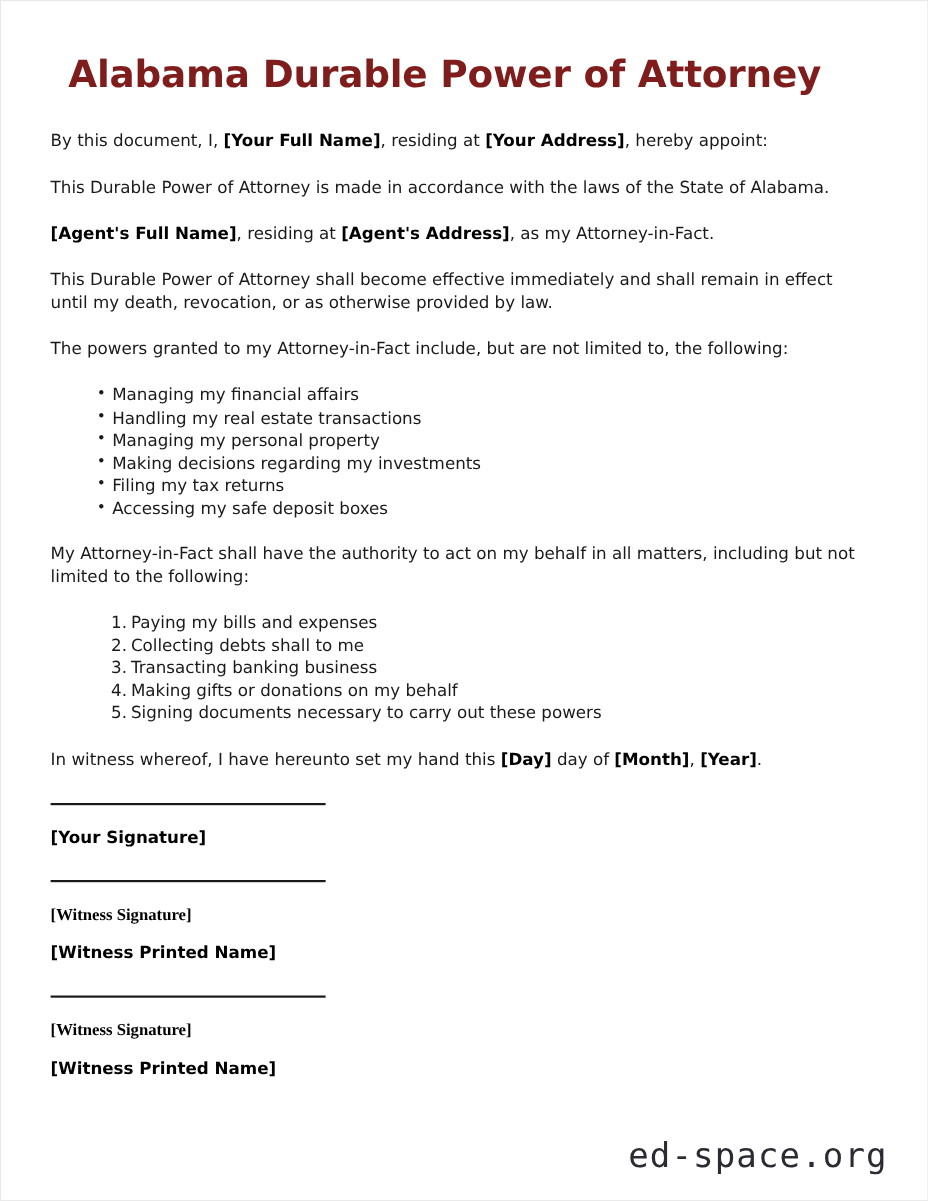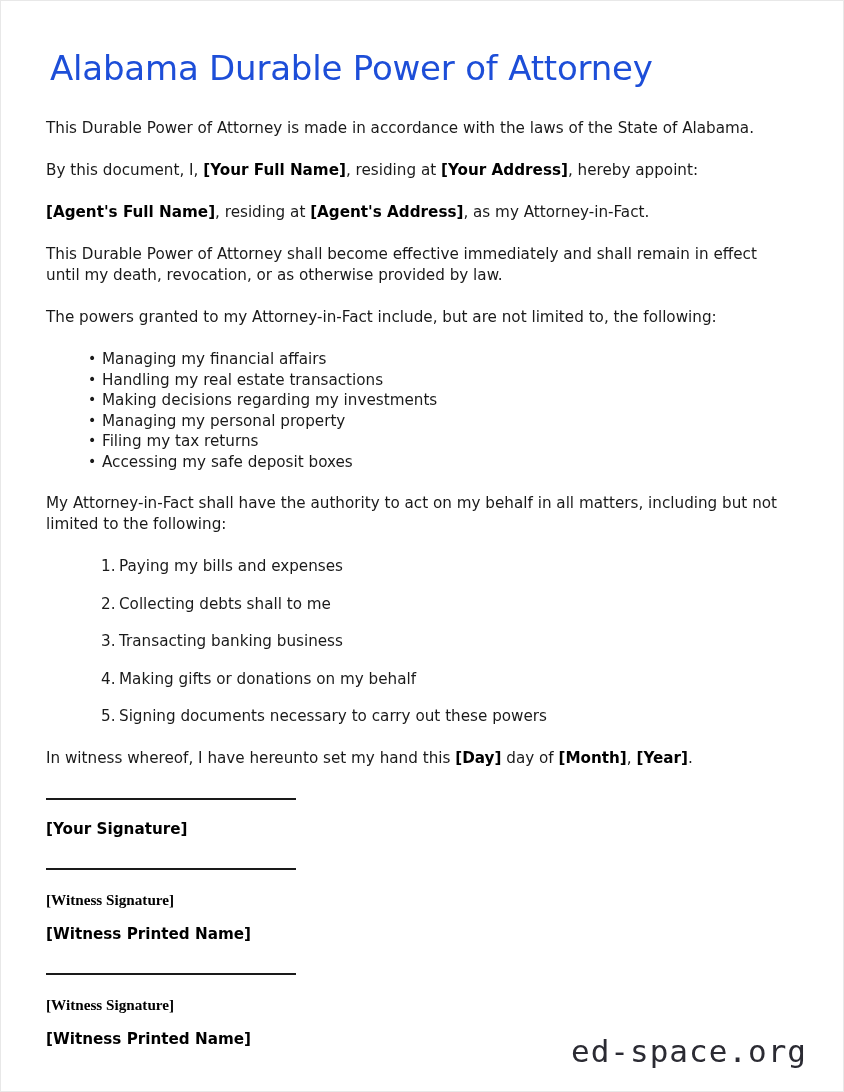--- a/index.html
+++ b/index.html
@@ -19,25 +19,25 @@
     color: #1a1a1a;
   }
   .content {
     position: absolute;
     left: 45px;
     top: 47px;
     width: 745px;
   }
   .doc-title {
     font-size: 34px;
-    font-weight: normal;
+    font-weight: bold;
     letter-spacing: -0.2px;
     line-height: 1.18;
-    margin: 0 0 30px 4px;
-    color: #1d4ed8;
+    margin: 0 0 30px 16px;
+    color: #7f1d1d;
   }
   .para {
     font-size: 15.2px;
     line-height: 21px;
     margin: 0 0 21px 0;
     color: #1a1a1a;
   }
   .para b, .ph {
     font-weight: bold;
     color: #000000;
@@ -65,21 +65,20 @@
     padding: 0 0 0 55px;
     list-style: none;
     counter-reset: numitem;
   }
   ol.numbers li {
     font-size: 15.2px;
     line-height: 20.5px;
     position: relative;
     padding-left: 18px;
     counter-increment: numitem;
-    margin-top: 17px;
   }
   ol.numbers li:before {
     content: counter(numitem) ".";
     position: absolute;
     left: 0;
     top: 0;
   }
   .sig-block {
     margin-top: 29px;
   }
@@ -112,35 +111,35 @@
   }
 </style>
 </head>
 <body>
 
 <div class="page">
   <div class="content">
 
     <h1 class="doc-title">Alabama Durable Power of Attorney</h1>
 
+    <p class="para"><span>By this document, I, </span><span class="ph">[Your Full Name]</span><span>, residing at </span><span class="ph">[Your Address]</span><span>, hereby appoint:</span></p>
+
     <p class="para">This Durable Power of Attorney is made in accordance with the laws of the State of Alabama.</p>
-
-    <p class="para"><span>By this document, I, </span><span class="ph">[Your Full Name]</span><span>, residing at </span><span class="ph">[Your Address]</span><span>, hereby appoint:</span></p>
 
     <p class="para"><span class="ph">[Agent's Full Name]</span><span>, residing at </span><span class="ph">[Agent's Address]</span><span>, as my Attorney-in-Fact.</span></p>
 
     <p class="para">This Durable Power of Attorney shall become effective immediately and shall remain in effect until my death, revocation, or as otherwise provided by law.</p>
 
     <p class="para">The powers granted to my Attorney-in-Fact include, but are not limited to, the following:</p>
 
     <ul class="bullets">
       <li>Managing my financial affairs</li>
       <li>Handling my real estate transactions</li>
+      <li>Managing my personal property</li>
       <li>Making decisions regarding my investments</li>
-      <li>Managing my personal property</li>
       <li>Filing my tax returns</li>
       <li>Accessing my safe deposit boxes</li>
     </ul>
 
     <p class="para">My Attorney-in-Fact shall have the authority to act on my behalf in all matters, including but not limited to the following:</p>
 
     <ol class="numbers">
       <li>Paying my bills and expenses</li>
       <li>Collecting debts shall to me</li>
       <li>Transacting banking business</li>

